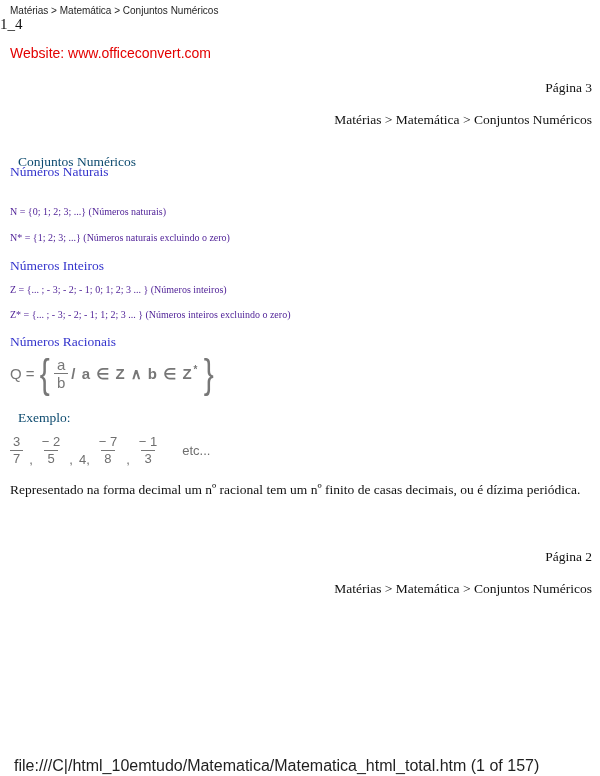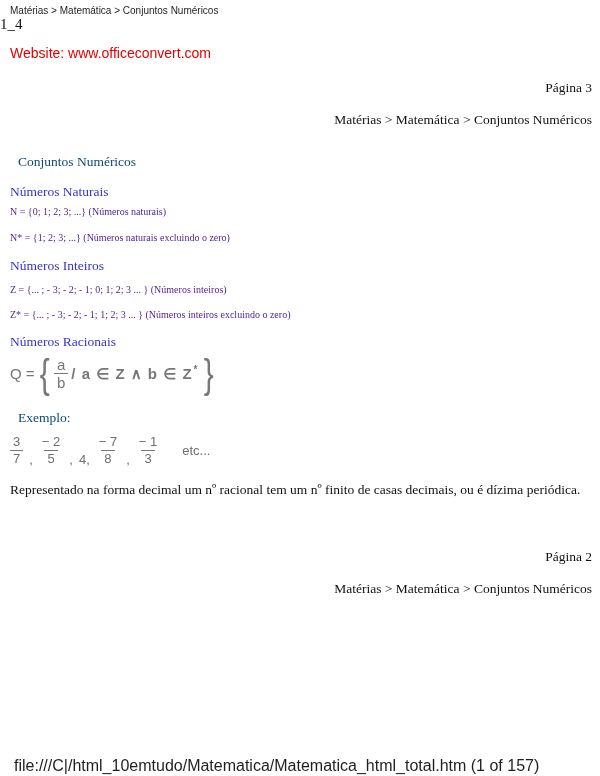--- a/index.html
+++ b/index.html
@@ -28,21 +28,21 @@
     text-decoration: none; cursor: pointer;
   }
   .pagelabel { position: absolute; right: 8px; font-size: 13.5px; color: #111; }
   .p1 { top: 80px; } .p2 { top: 549px; }
   .crumb-right { position: absolute; right: 8px; font-size: 13.5px; color: #111; }
   .c1 { top: 112px; } .c2 { top: 581px; }
 
   .title-orange { position: absolute; left: 18px; color: #0c4a6e; font-size: 13.5px; }
   .t1 { top: 154px; } .t2 { top: 410px; }
   .h-blue { position: absolute; left: 10px; color: #3333cc; font-size: 13.5px; }
-  .hn { top: 184px; text-align: center; } .hi { top: 258px; } .hr { top: 334px; }
+  .hn { top: 164px; text-align: center; } .hi { top: 258px; } .hr { top: 334px; }
   .line { position: absolute; left: 10px; color: #4c1d95; font-size: 10px; }
   .l1 { top: 206px; } .l2 { top: 232px; text-align: center; }
   .l3 { top: 284px; } .l4 { top: 309px; }
 
   .formula {
     position: absolute; left: 10px; top: 356px;
     display: flex; align-items: center; gap: 3px;
     font-family: "Liberation Sans", sans-serif;
     font-size: 15px; color: #777777;
   }

